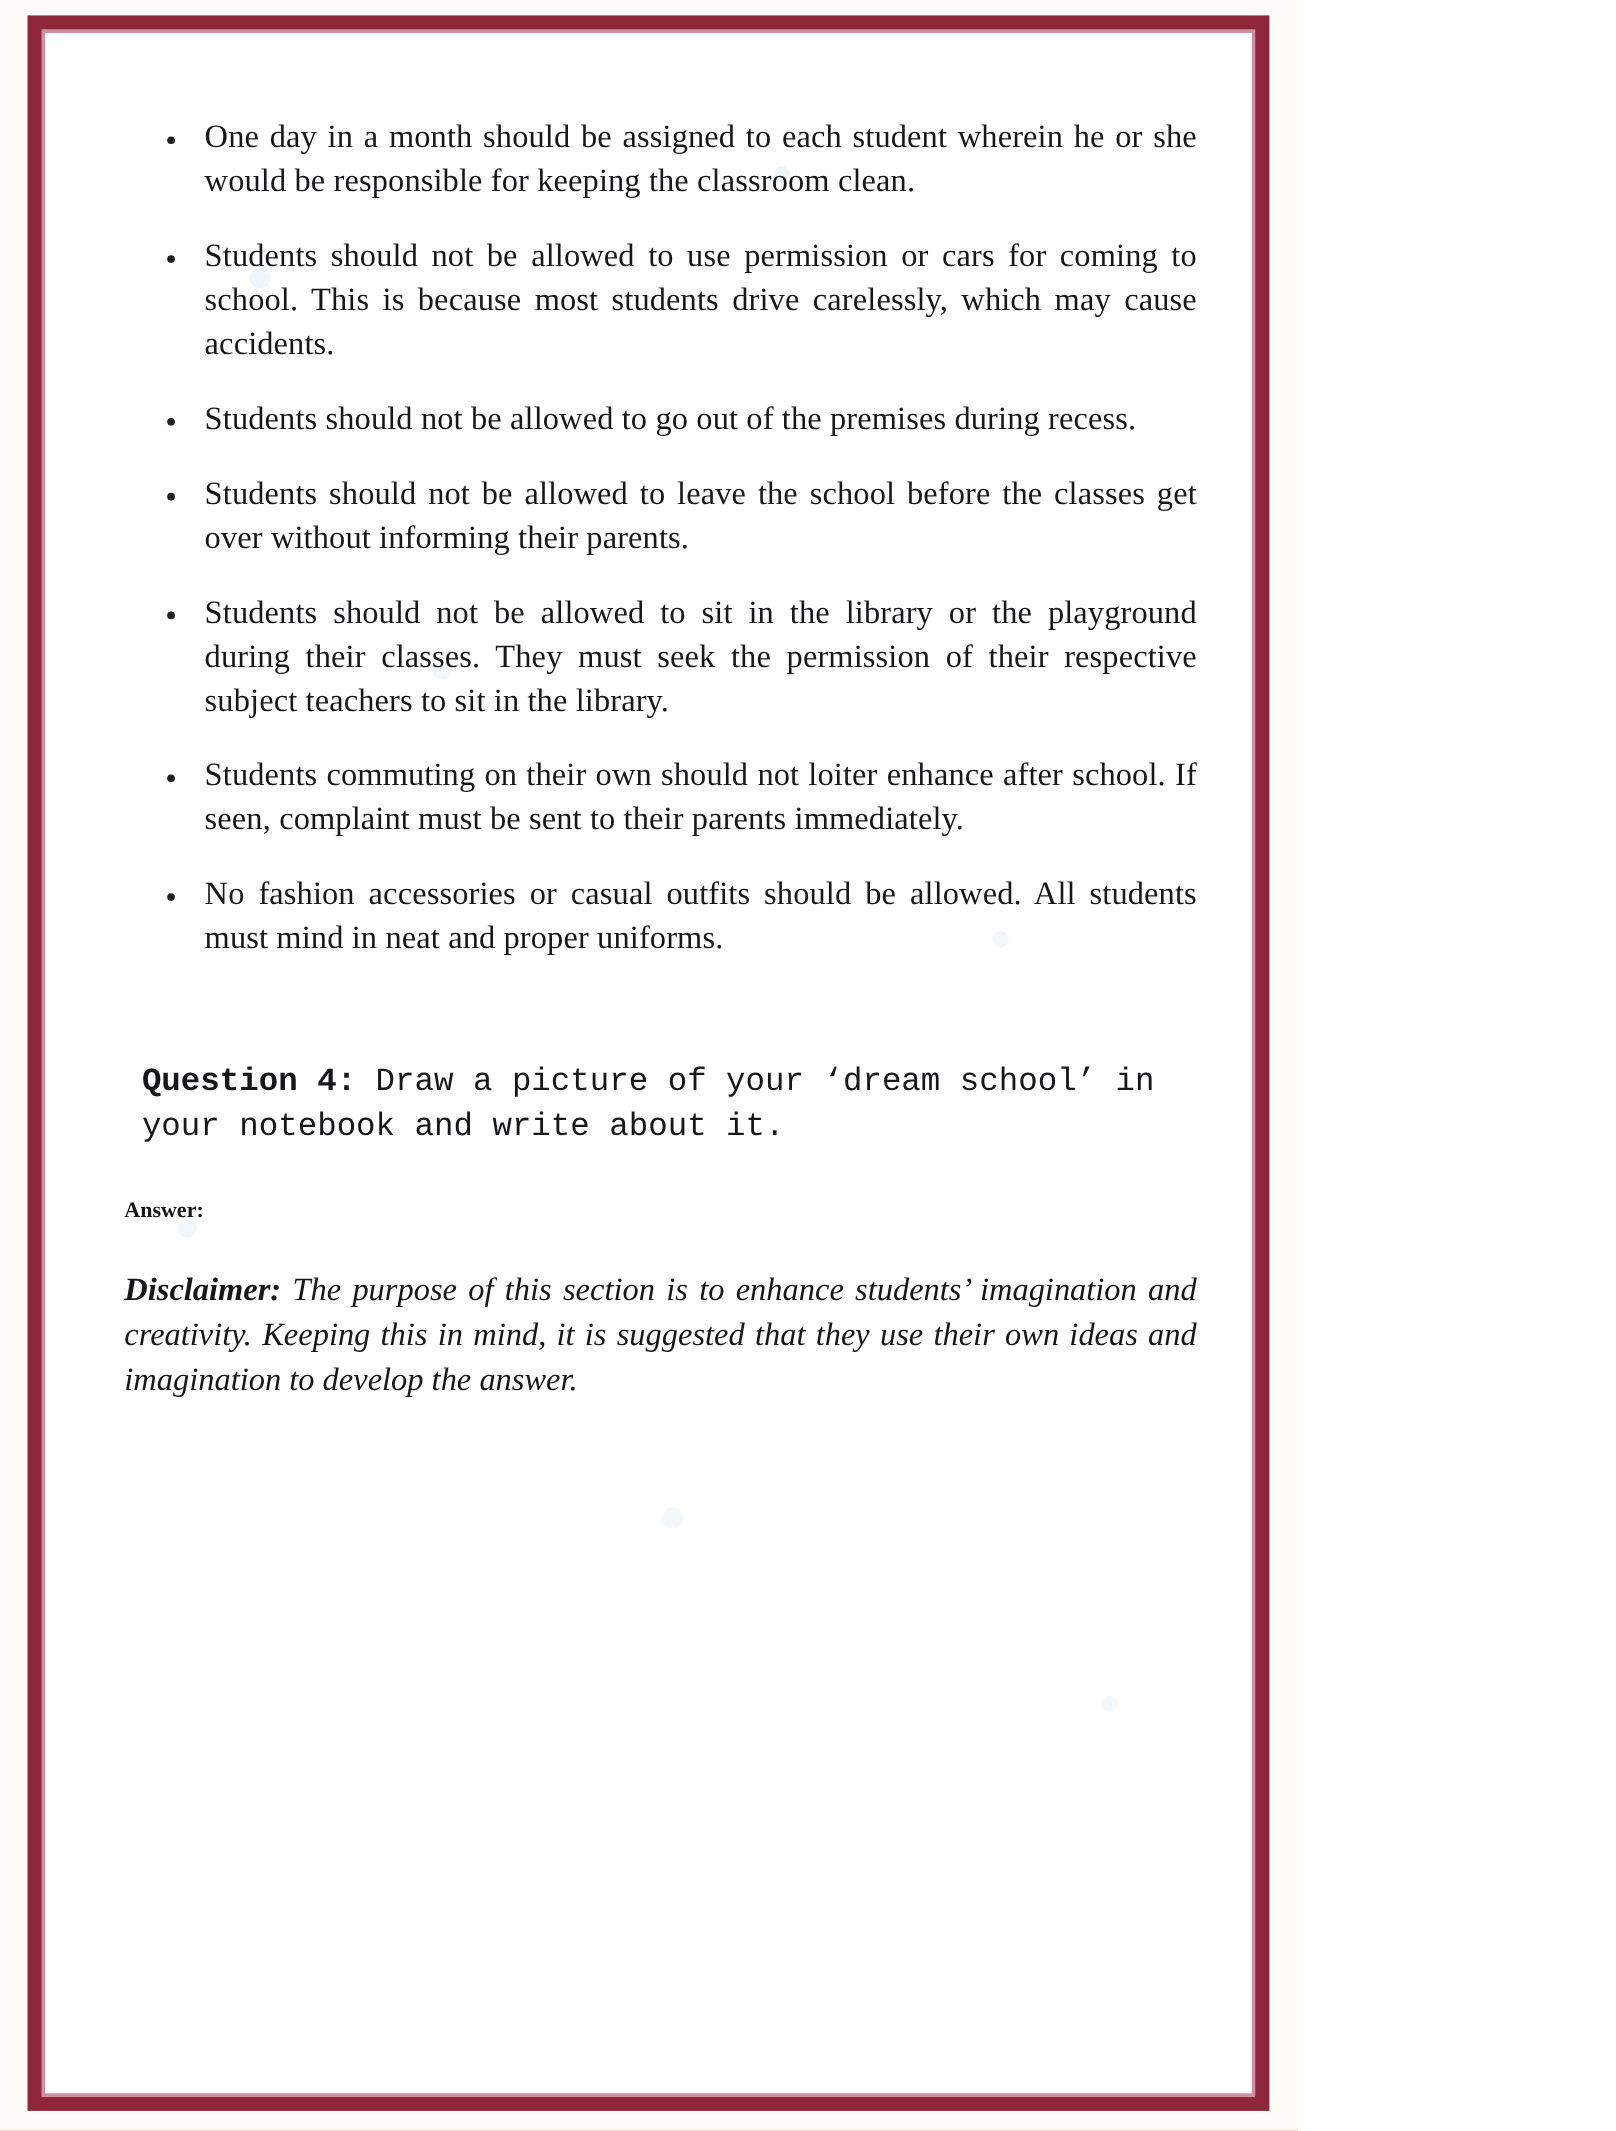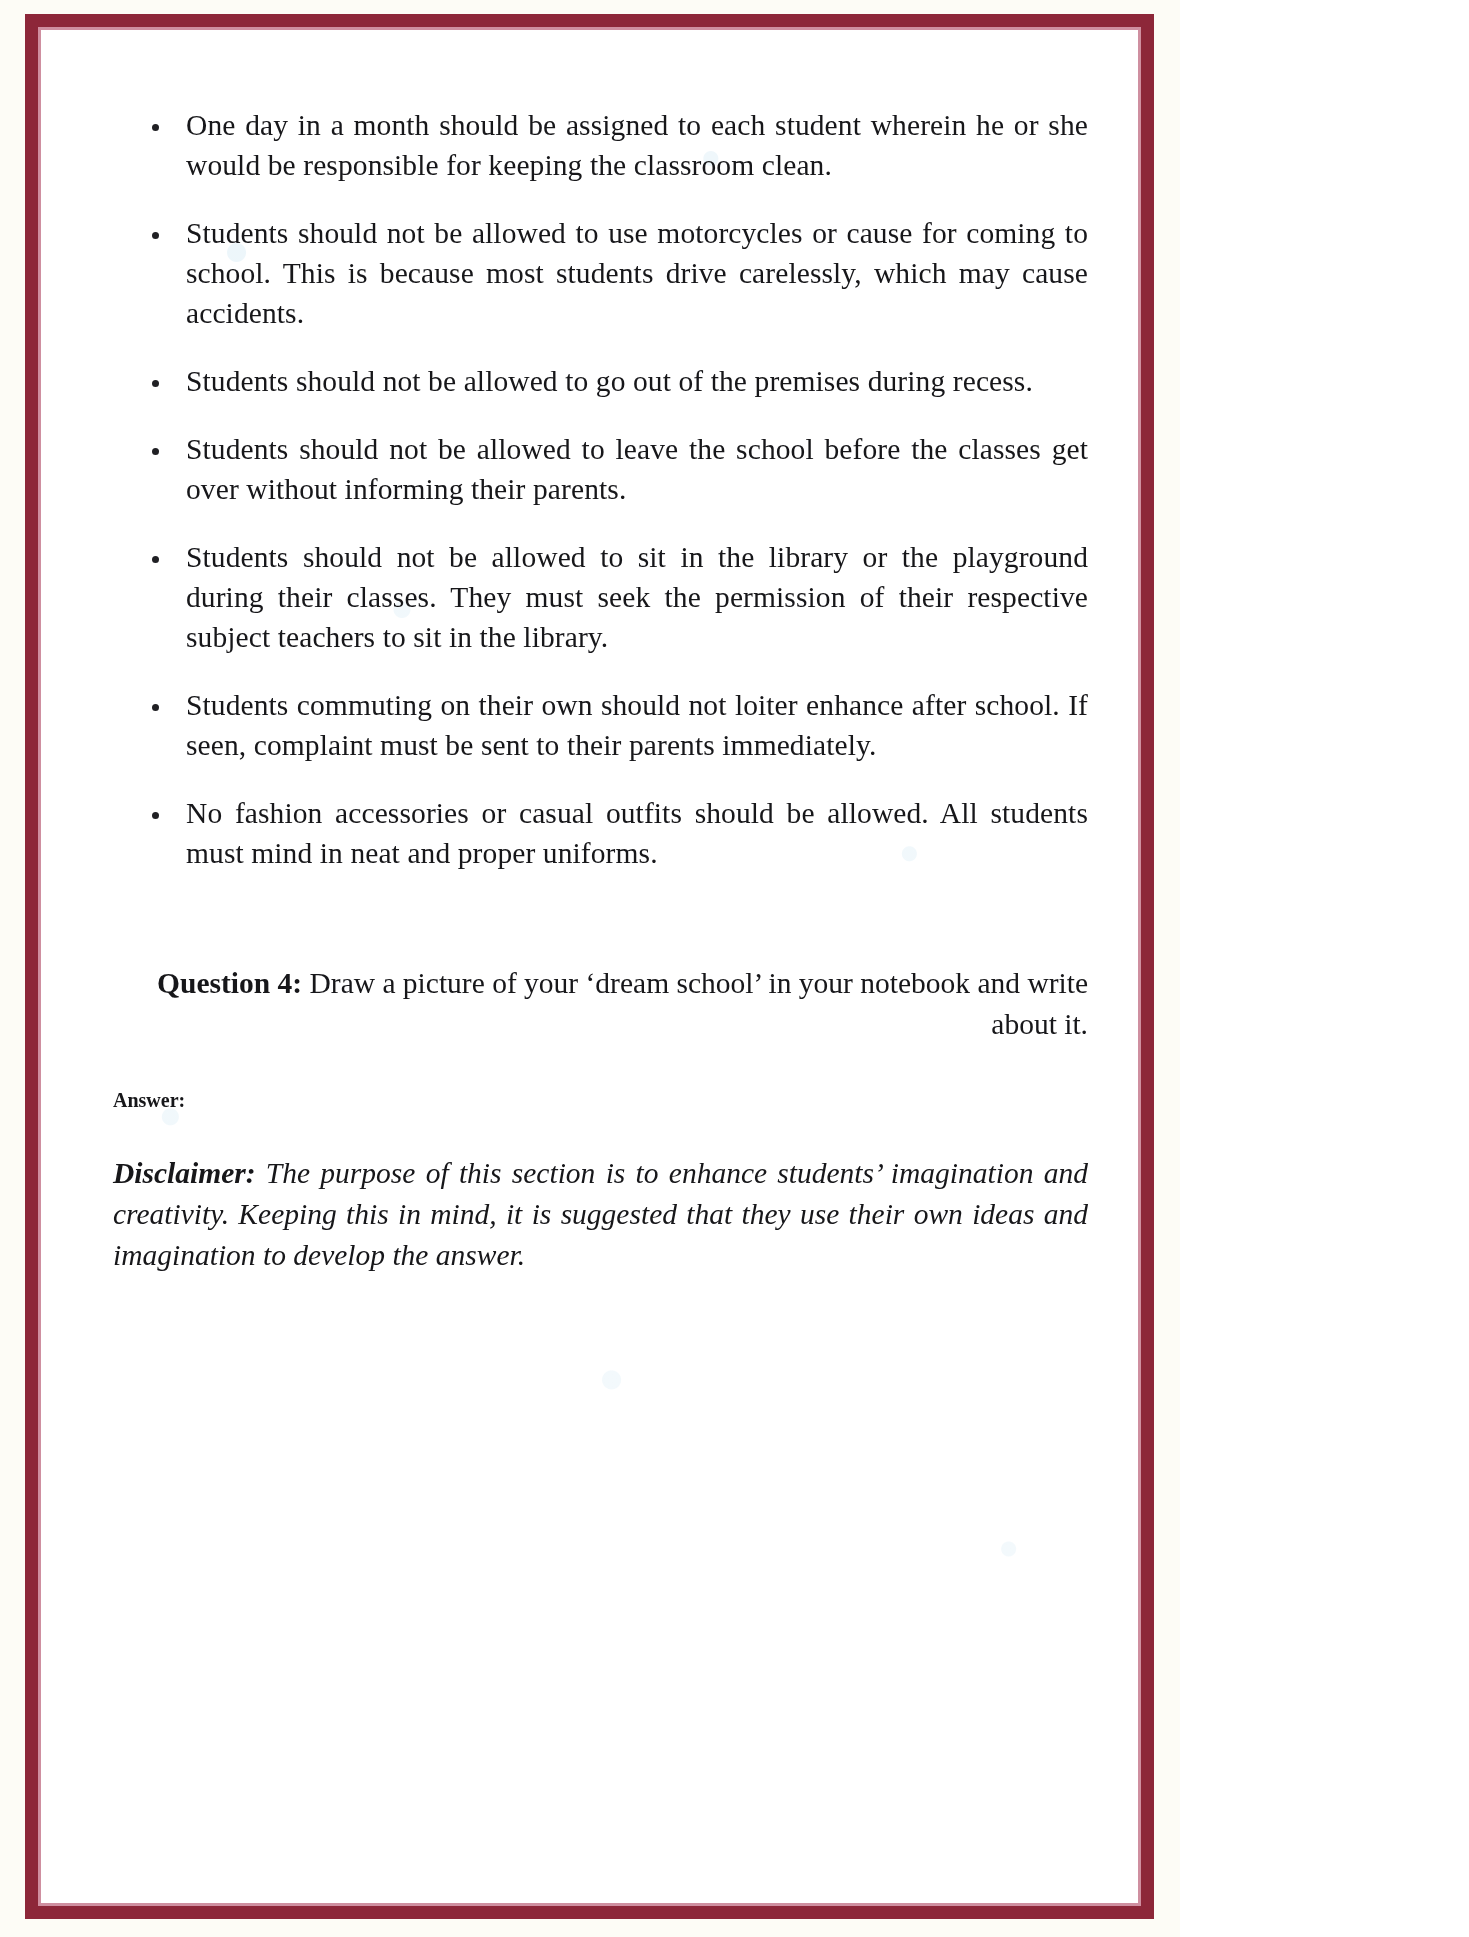--- a/index.html
+++ b/index.html
@@ -85,22 +85,23 @@
   ul.rules li .li-text {
     display: block;
   }
   .q-block {
     margin-top: 90px;
   }
   .q-line {
     font-size: 29.5px;
     line-height: 41px;
     color: #17171a;
-    text-align: right;
-    margin: 0;
+    text-align: left;
+    margin: 16px;
+    font-family: Liberation Mono, monospace;
   }
   .q-label {
     font-weight: bold;
   }
   .answer-label {
     font-size: 20px;
     line-height: 41px;
     font-weight: bold;
     color: #17171a;
     margin-top: 35px;
@@ -144,21 +145,21 @@
 
   <div class="content">
 
     <ul class="rules">
       <li>
         <span class="bullet-dot"></span>
         <span class="li-text">One day in a month should be assigned to each student wherein he or she would be responsible for keeping the classroom clean.</span>
       </li>
       <li>
         <span class="bullet-dot"></span>
-        <span class="li-text">Students should not be allowed to use motorcycles or cause for coming to school. This is because most students drive carelessly, which may cause accidents.</span>
+        <span class="li-text">Students should not be allowed to use permission or cars for coming to school. This is because most students drive carelessly, which may cause accidents.</span>
       </li>
       <li>
         <span class="bullet-dot"></span>
         <span class="li-text">Students should not be allowed to go out of the premises during recess.</span>
       </li>
       <li>
         <span class="bullet-dot"></span>
         <span class="li-text">Students should not be allowed to leave the school before the classes get over without informing their parents.</span>
       </li>
       <li>

